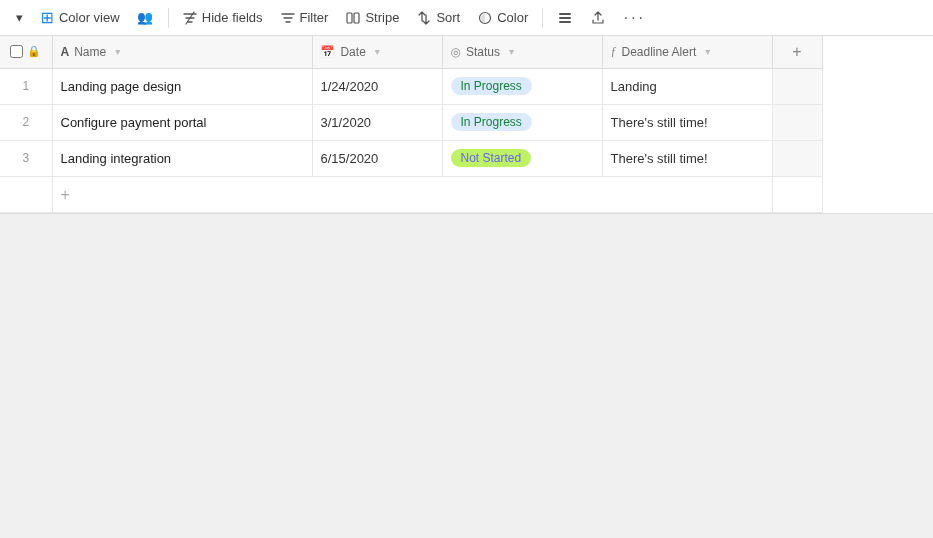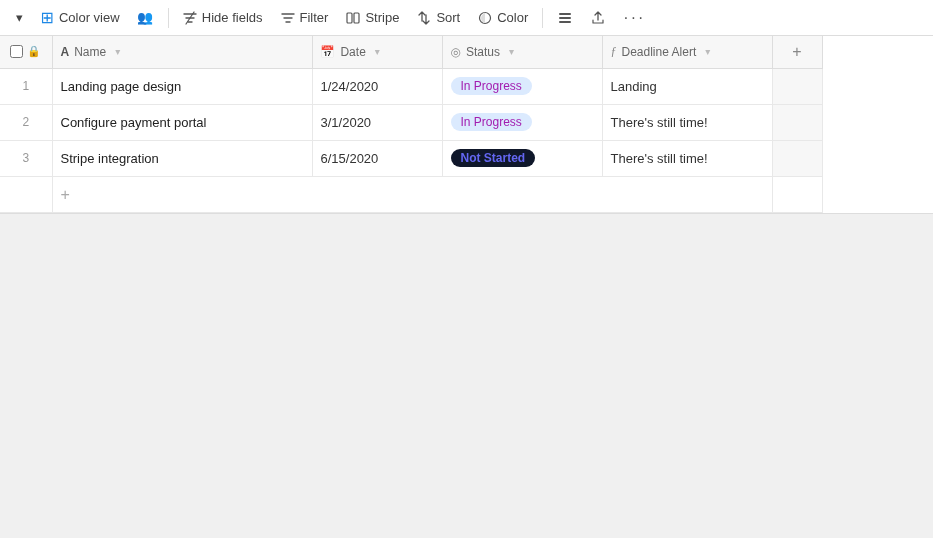--- a/index.html
+++ b/index.html
@@ -87,26 +87,25 @@
 
     .status-badge {
       display: inline-block;
       padding: 2px 10px;
       border-radius: 12px;
       font-size: 12px;
       font-weight: 500;
     }
     .status-in-progress {
       background: #dbeafe;
-      color: #a21caf;
+      color: #15803d;
     }
     .status-not-started {
-      background: #0f172a;
+      background: #bef264;
       color: #6366f1;
-      font-weight: bold;
     }
 
     .add-row {
       border-bottom: 1px solid #e8e8e8;
     }
     .add-row td {
       color: #bbb;
       font-size: 18px;
       padding: 4px 8px;
       cursor: pointer;
@@ -289,21 +288,21 @@
           <span>There's still time!</span>
         </td>
         <td class="col-add"></td>
       </tr>
 
       <tr>
         <td class="col-checkbox row-num">
           <span>3</span>
         </td>
         <td class="col-name row-name">
-          <span>Stripe integration</span>
+          <span>Landing integration</span>
         </td>
         <td class="col-date">
           <span>6/15/2020</span>
         </td>
         <td class="col-status">
           <span class="status-badge status-not-started">Not Started</span>
         </td>
         <td class="col-deadline">
           <span>There's still time!</span>
         </td>

